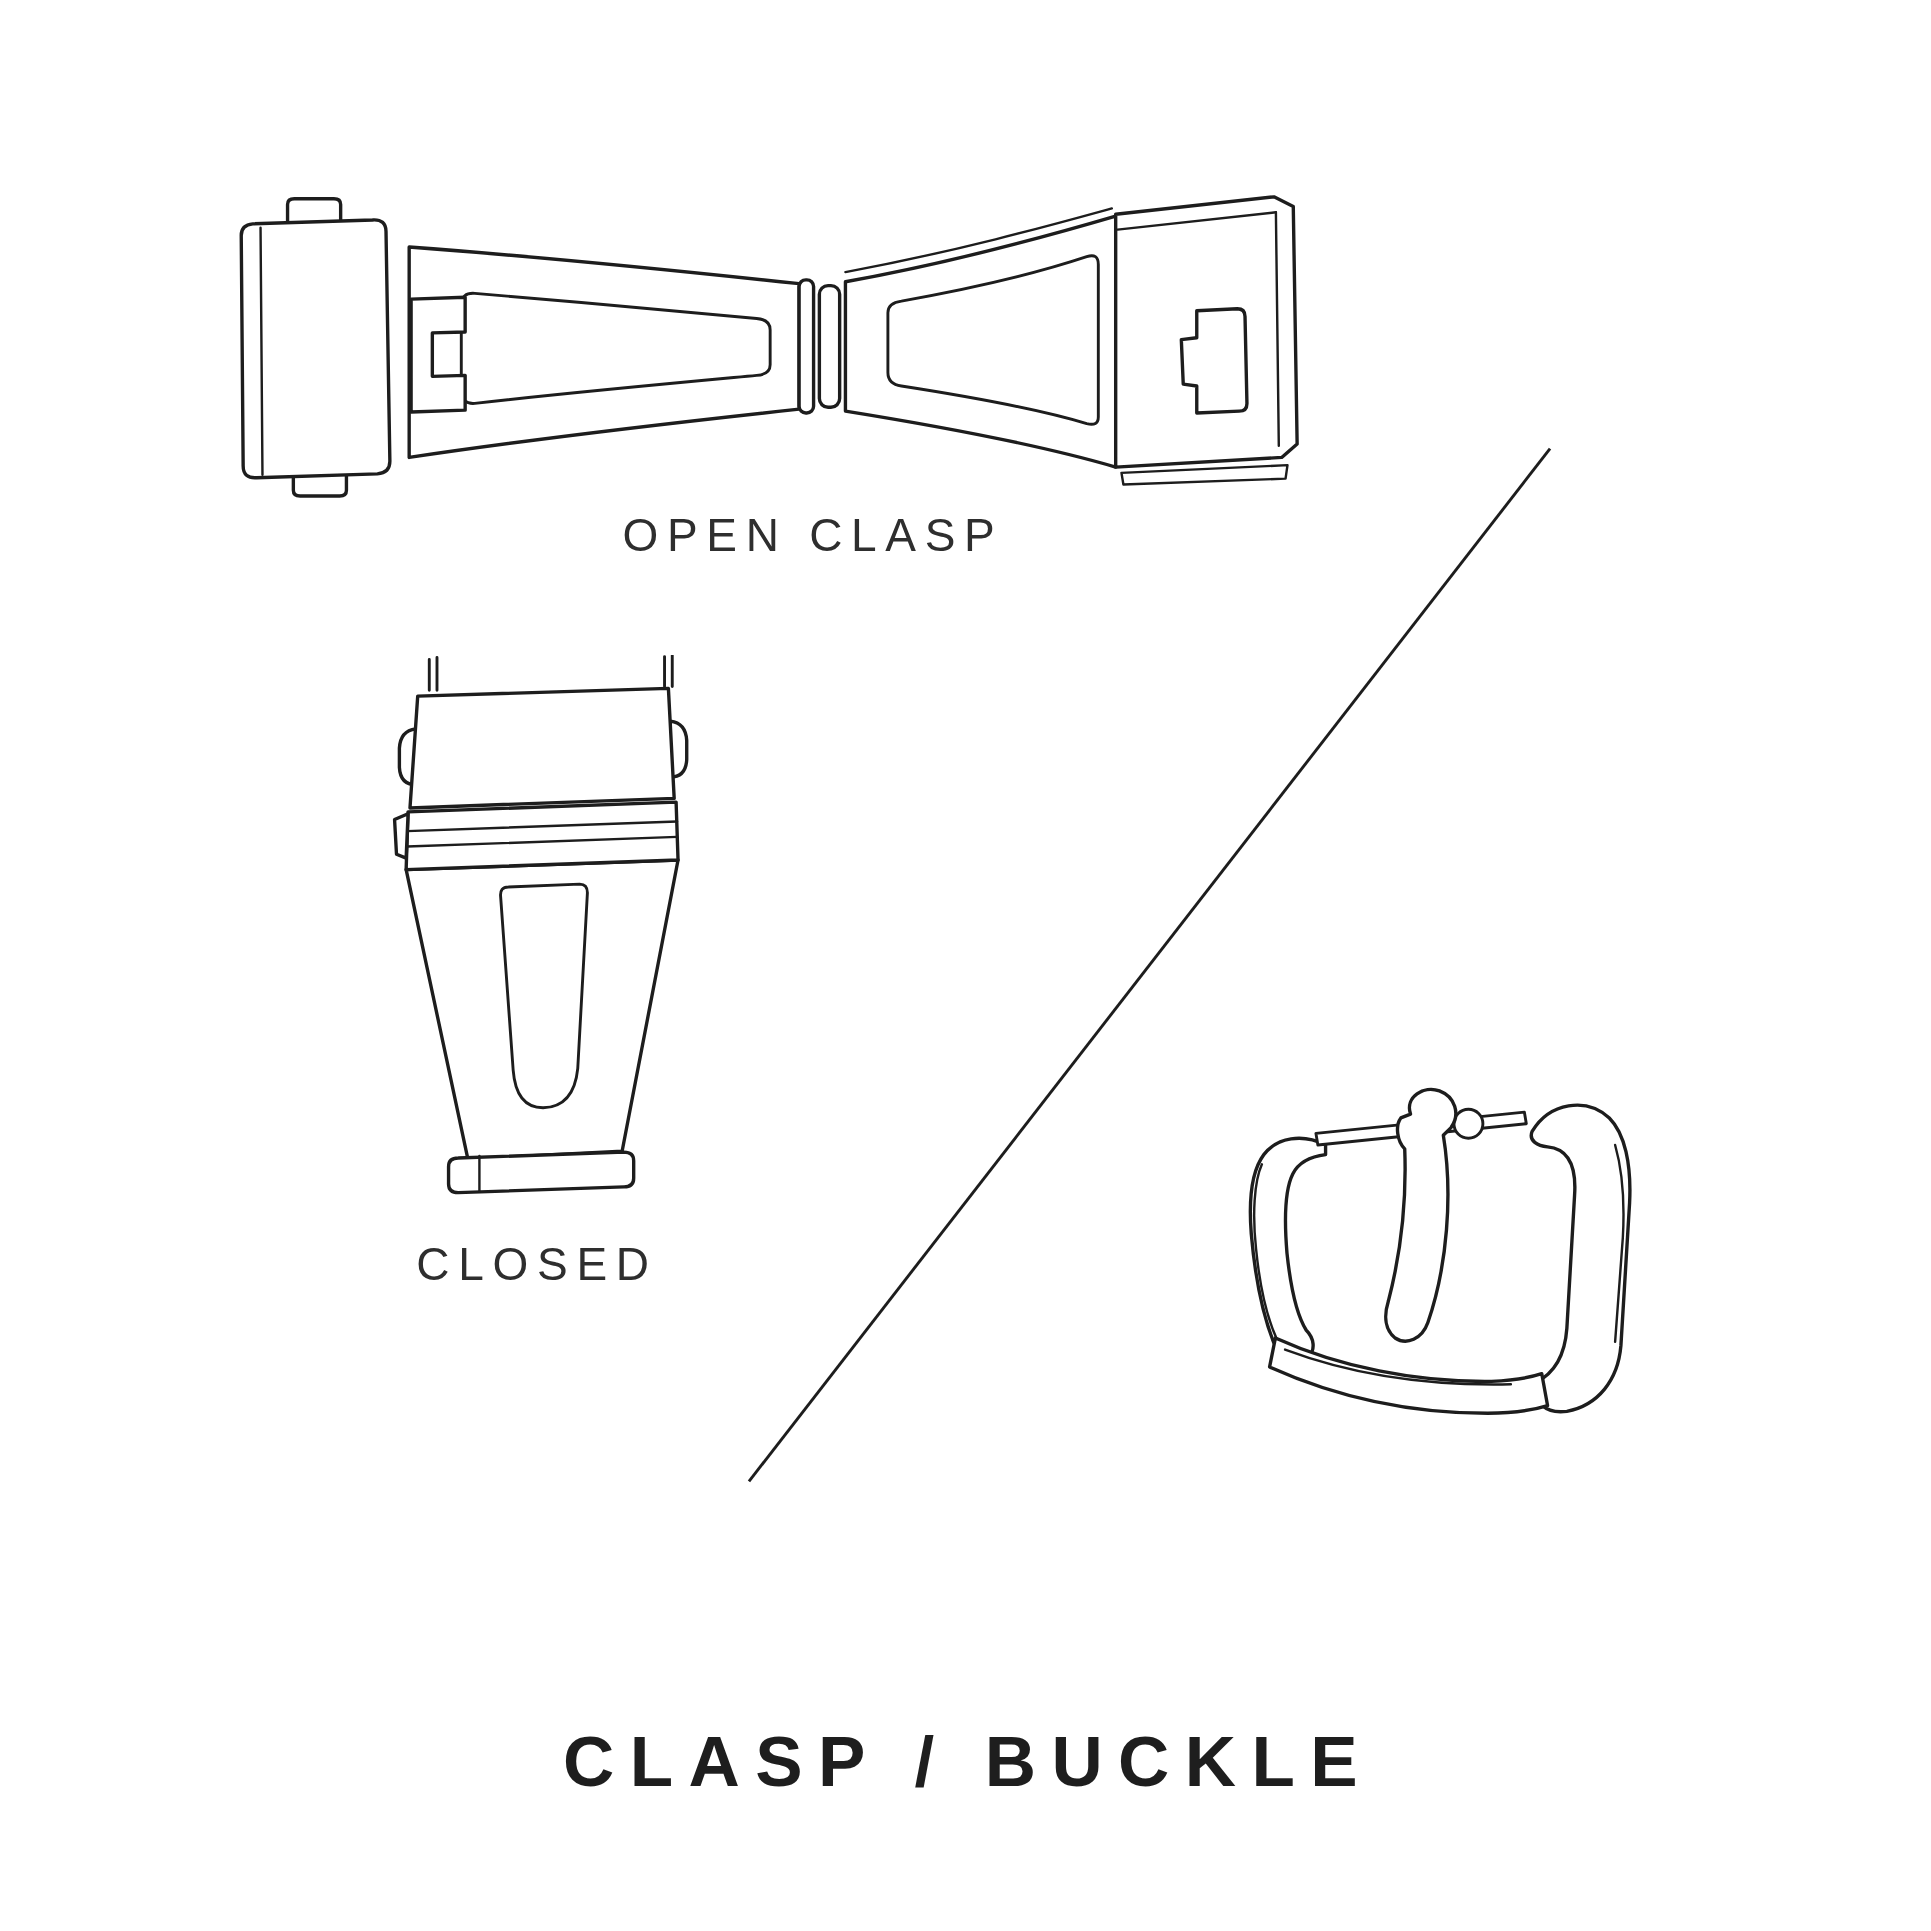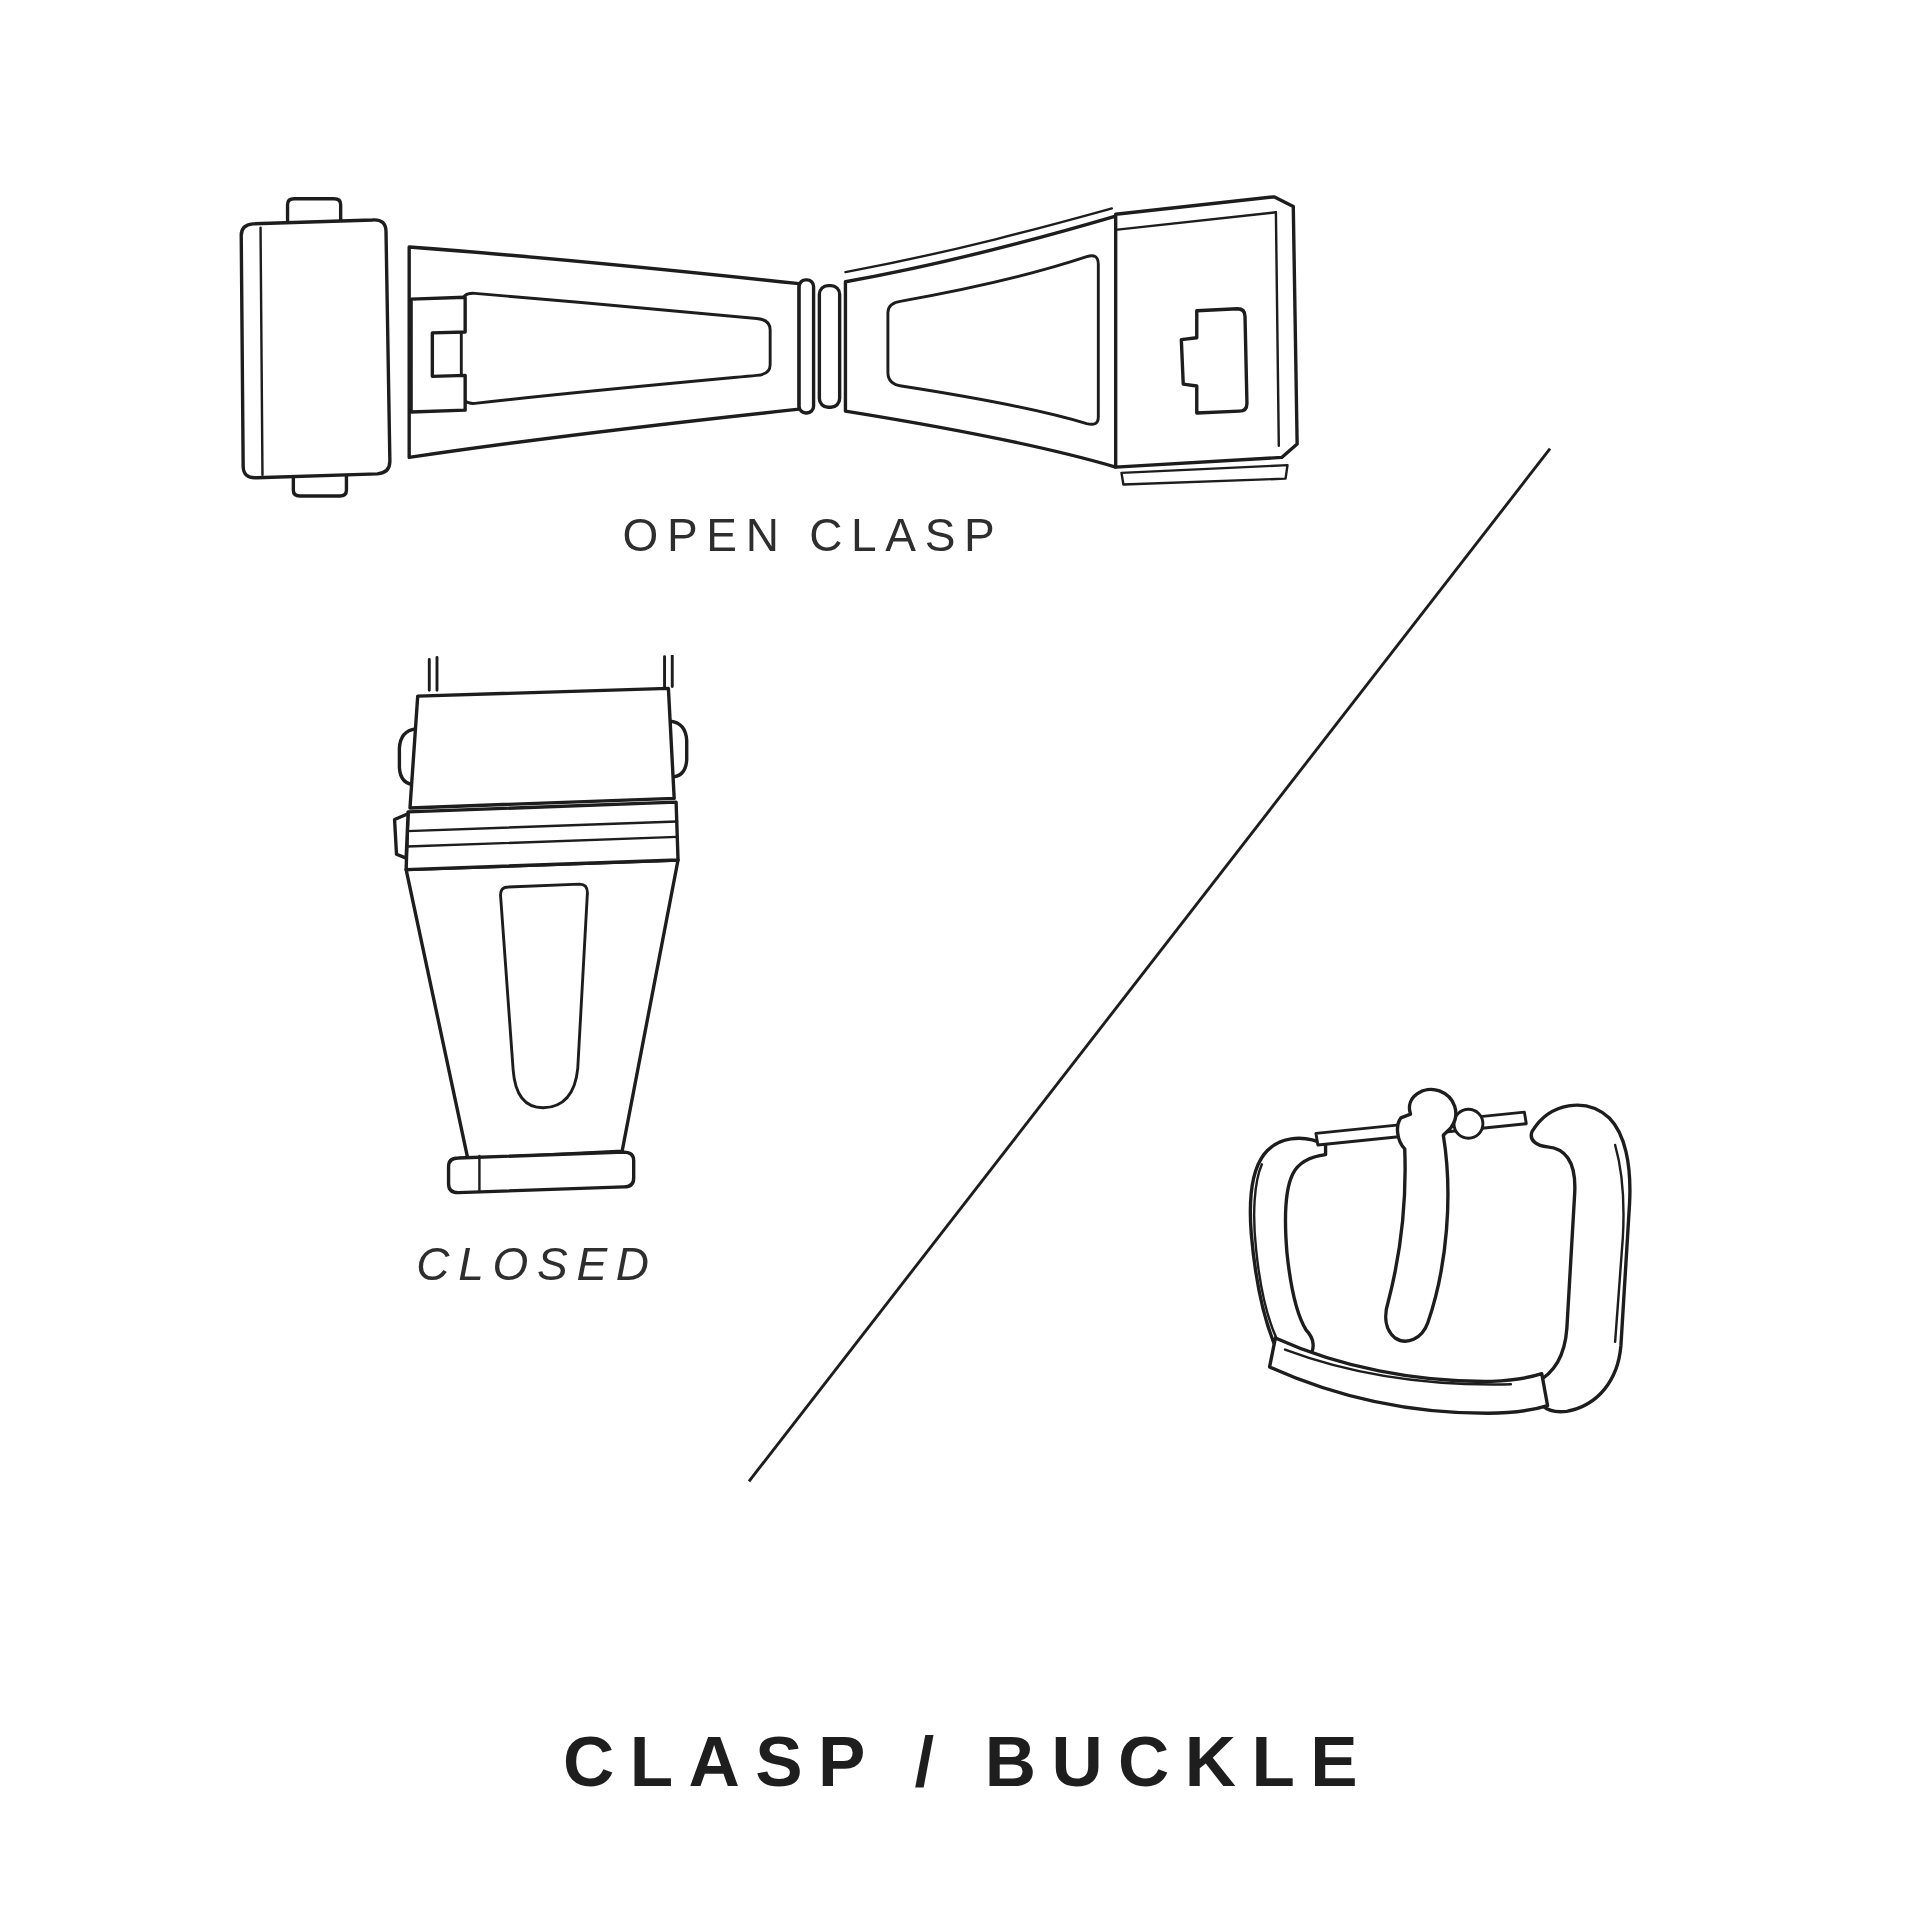--- a/index.html
+++ b/index.html
@@ -96,21 +96,21 @@
 
       <path d="M 26,164 L 12,170 L 14,206 L 24,210 Z"></path>
 
       <path d="M 36,42 L 296,34 L 302,148 L 28,158 Z"></path>
 
       <path d="M 78,521 L 250,515 Q 260,515 260,524 L 260,542 Q 260,551 250,551 L 78,557 Q 68,557 68,548 L 68,530 Q 68,521 78,521 Z"></path>
       <path d="M 100,519 L 100,556" fill="none" stroke-width="2.5"></path>
     </g>
   </svg>
 
-  <div class="label" style="left:537px; top:1241px;font-style:italic;">CLOSED</div>
+  <div class="label" style="left:537px; top:1241px;">CLOSED</div>
 
   <svg class="illu" style="left:739px; top:439px;" width="821" height="1052" viewBox="0 0 850 1090">
     <line x1="840" y1="10" x2="10" y2="1080" stroke="#1d1d1d" stroke-width="3"></line>
   </svg>
 
   <svg class="illu" style="left:1231px; top:1083px;" width="415" height="343" viewBox="0 0 430 355">
     <g fill="#ffffff" stroke="#1d1d1d" stroke-width="3.5" stroke-linejoin="round" stroke-linecap="round">
 
       <path d="M 312,50 C 330,20 368,14 392,36 C 408,52 415,84 413,124 L 404,272 C 401,308 380,334 348,340 C 326,343 312,330 316,310 C 336,300 346,282 348,254 L 356,116 C 358,86 350,68 328,66 C 318,65 308,60 312,50 Z"></path>
       <path d="M 398,64 C 406,92 408,124 406,160 L 398,268" fill="none" stroke-width="2.5"></path>

